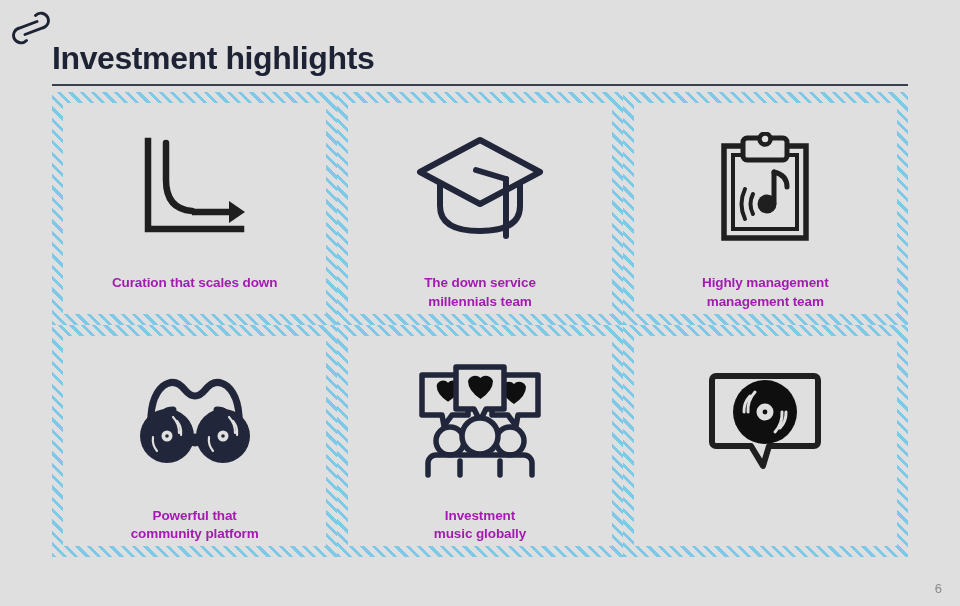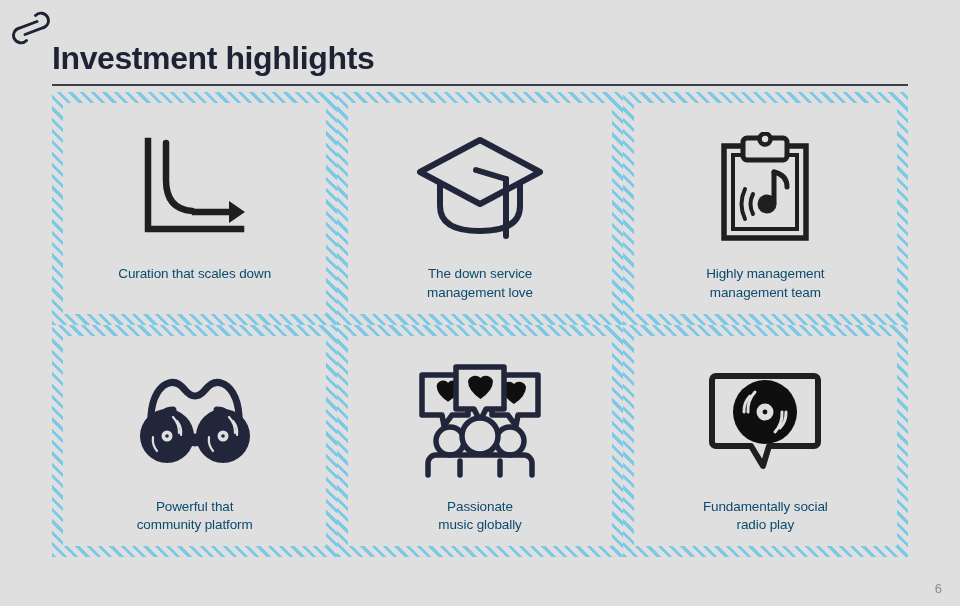--- a/index.html
+++ b/index.html
@@ -79,26 +79,26 @@
   }
   .card-icon {
     height: 120px;
     margin-top: 24px;
     display: flex;
     align-items: center;
     justify-content: center;
   }
   .card-icon svg { display: block; }
   .card-label {
-    margin-top: 18px;
+    margin-top: 27px;
     text-align: center;
     font-size: 13.5px;
-    font-weight: normal;
+    font-weight: bold;
     line-height: 1.38;
-    color: #0c4a6e;
+    color: #a21caf;
     letter-spacing: -0.1px;
   }
   .card-label span { display: block; }
 
   
   #page-number {
     position: absolute;
     right: 18px;
     bottom: 10px;
     font-size: 13px;
@@ -149,21 +149,21 @@
           <g fill="none" stroke="#22263a" stroke-width="6" stroke-linejoin="round" stroke-linecap="round">
             <path d="M66 8 L126 40 L66 72 L6 40 Z"></path>
             <path d="M26 53 L26 74 Q26 99 66 99 Q106 99 106 74 L106 53"></path>
             <path d="M92 47 L92 104"></path>
             <path d="M62 38 L92 47"></path>
           </g>
         </svg>
       </div>
       <div class="card-label">
         <span>The down service</span>
-        <span>management love</span>
+        <span>millennials team</span>
       </div>
     </div>
   </div>
 
   <div class="card">
     <div class="card-inner">
       <div class="card-icon">
         <svg viewBox="0 0 96 110" width="96" height="110">
 
           <rect x="7" y="14" width="82" height="92" fill="none" stroke="#1f1f1f" stroke-width="5.5"></rect>
@@ -252,21 +252,21 @@
           <circle cx="64" cy="77" r="18" fill="#dfdfdf" stroke="#22263a" stroke-width="5.5"></circle>
 
           <g fill="none" stroke="#22263a" stroke-width="5.5" stroke-linecap="round">
             <path d="M12 116 v-12 a8 8 0 0 1 8 -8 h88 a8 8 0 0 1 8 8 v12"></path>
             <path d="M44 116 v-14"></path>
             <path d="M84 116 v-14"></path>
           </g>
         </svg>
       </div>
       <div class="card-label">
-        <span>Passionate</span>
+        <span>Investment</span>
         <span>music globally</span>
       </div>
     </div>
   </div>
 
   <div class="card">
     <div class="card-inner">
       <div class="card-icon">
         <svg viewBox="0 0 118 104" width="118" height="104">
           <path d="M10 8 h98 a4 4 0 0 1 4 4 v62 a4 4 0 0 1 -4 4 h-45 l-6 20 -12 -20 h-35 a4 4 0 0 1 -4 -4 v-62 a4 4 0 0 1 4 -4 z" fill="#dfdfdf" stroke="#1f1f1f" stroke-width="6" stroke-linejoin="round"></path>
@@ -274,22 +274,18 @@
           <circle cx="59" cy="44" r="8.5" fill="#dfdfdf"></circle>
           <circle cx="59" cy="44" r="2.4" fill="#0f0f0f"></circle>
           <g fill="none" stroke="#dfdfdf" stroke-width="3" stroke-linecap="round">
             <path d="M44 28 A22 22 0 0 0 38 44"></path>
             <path d="M49 24 A27 27 0 0 0 42 44"></path>
             <path d="M74 60 A22 22 0 0 0 80 44"></path>
             <path d="M69 64 A27 27 0 0 0 76 44"></path>
           </g>
         </svg>
       </div>
-      <div class="card-label">
-        <span>Fundamentally social</span>
-        <span>radio play</span>
-      </div>
     </div>
   </div>
 
 </div>
 
 <div id="page-number">6</div>
 
 </body></html>

